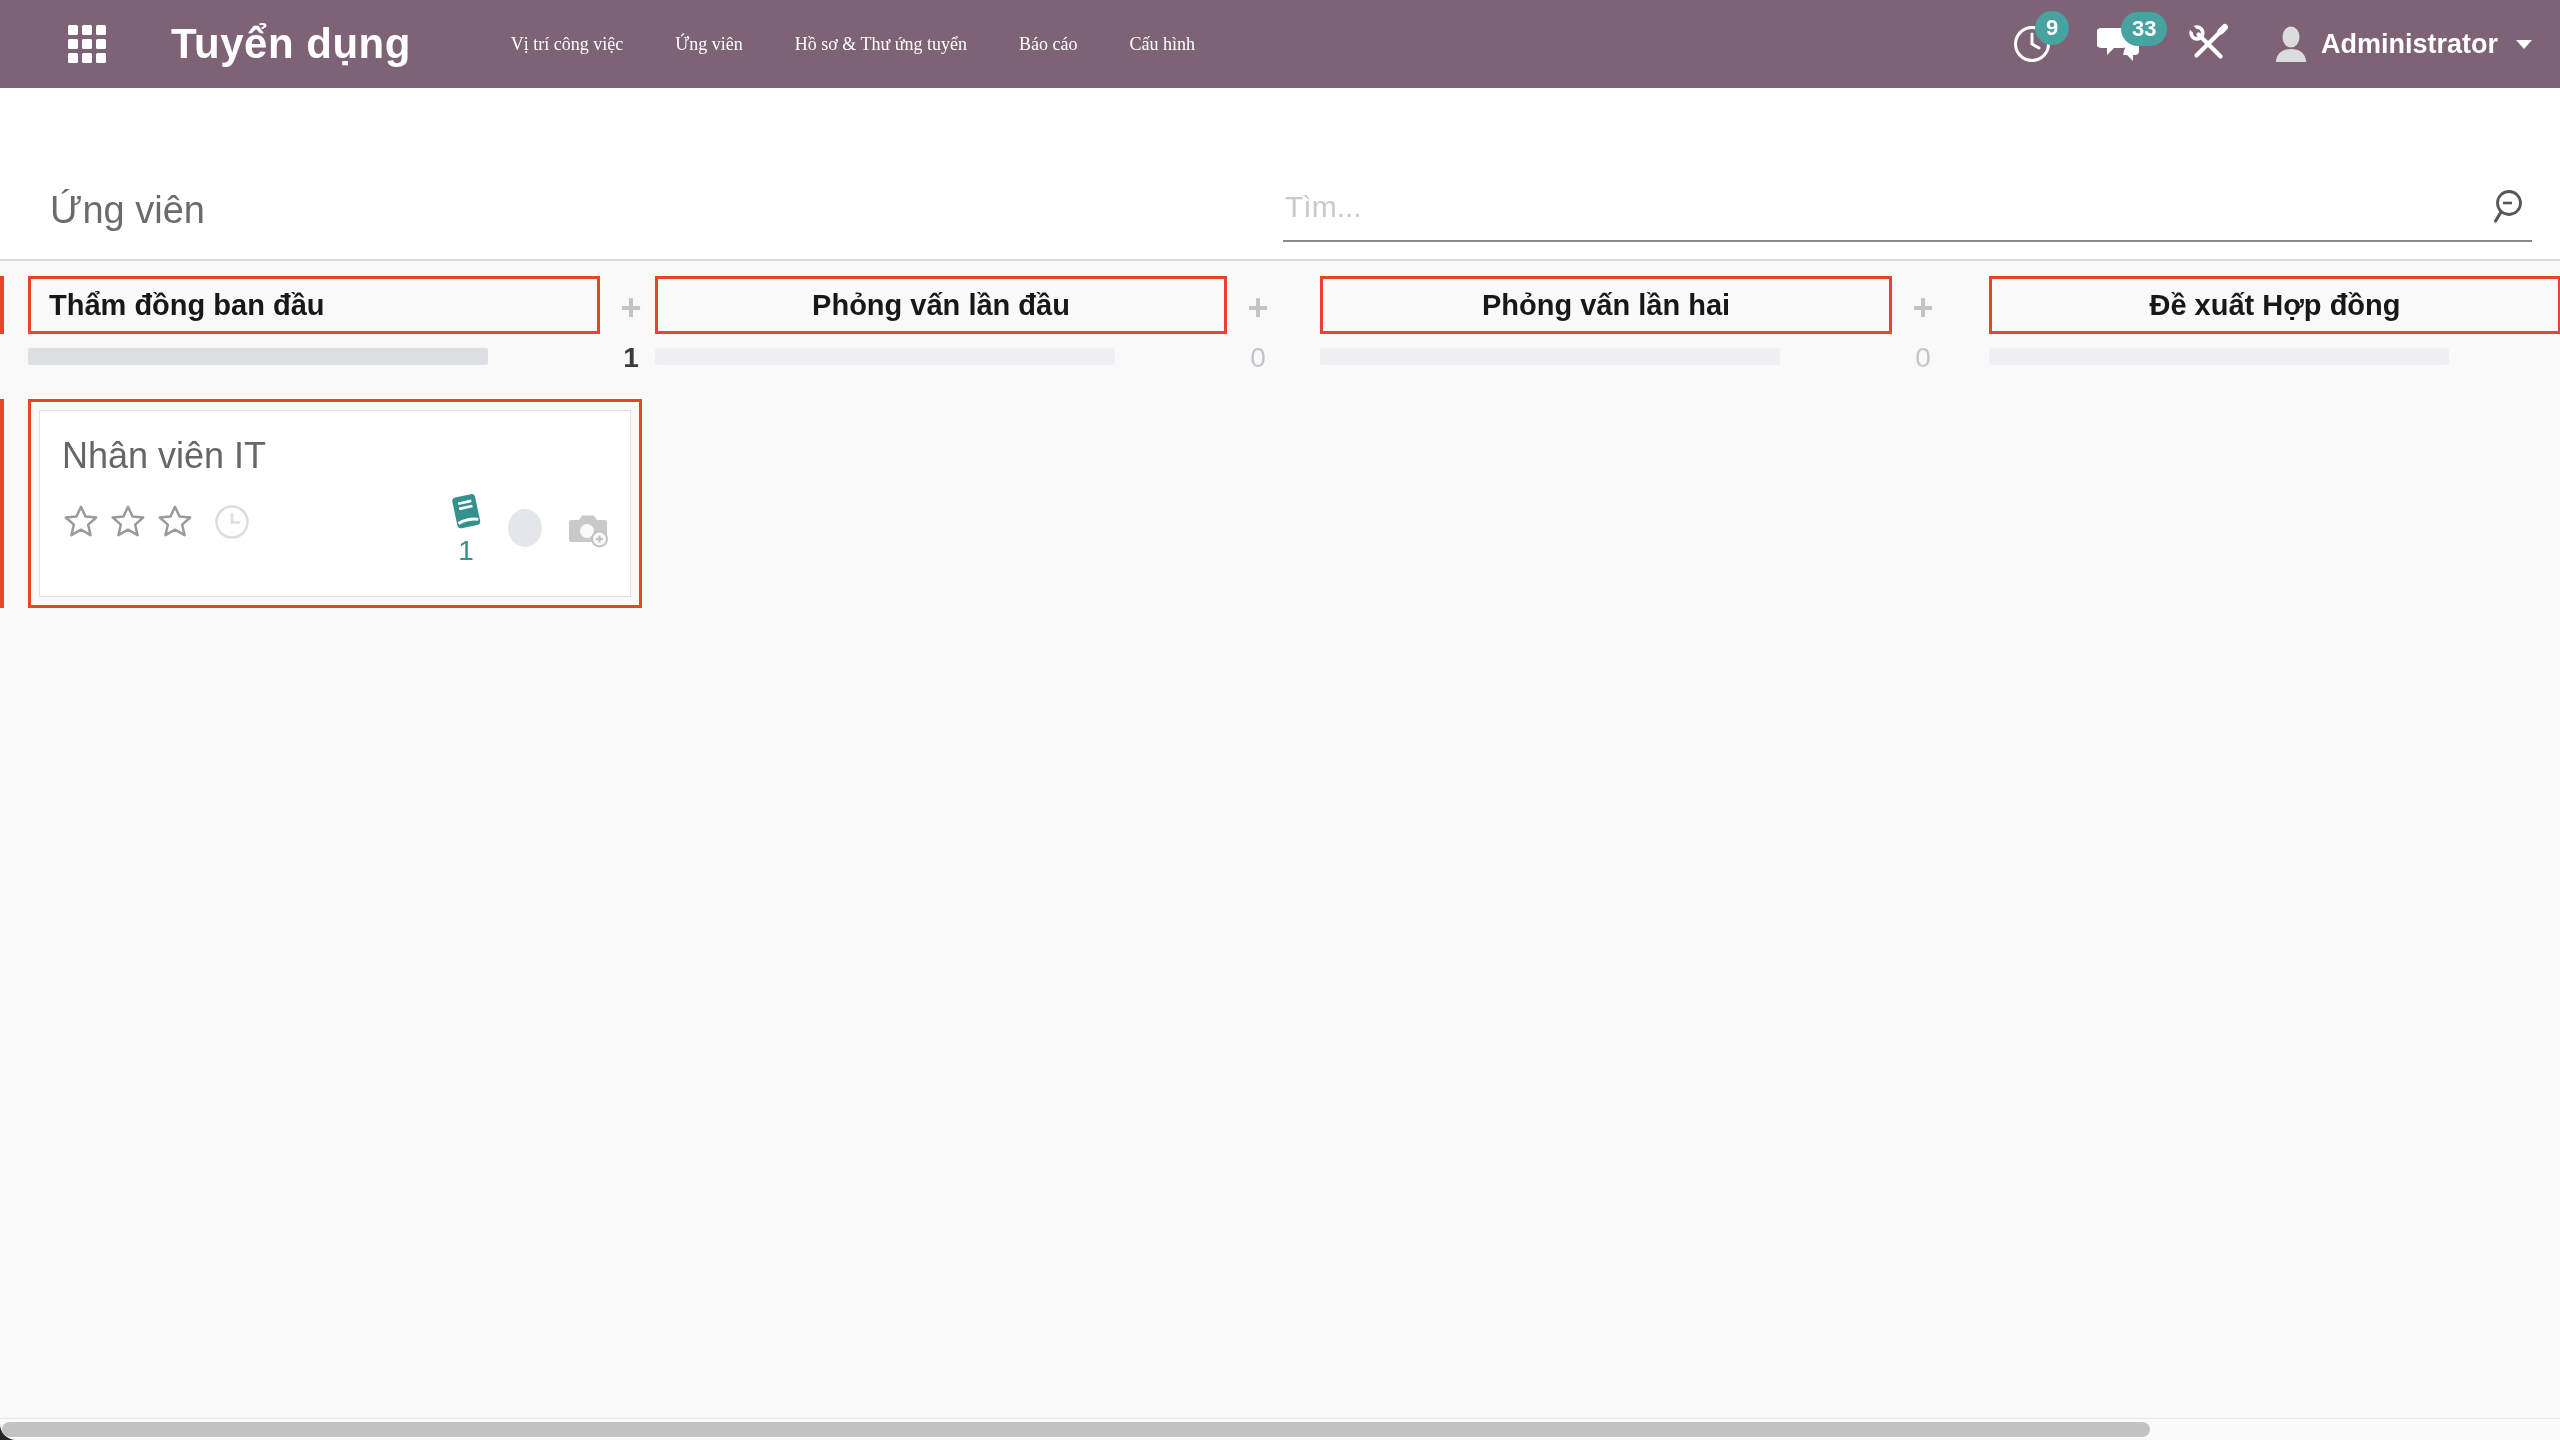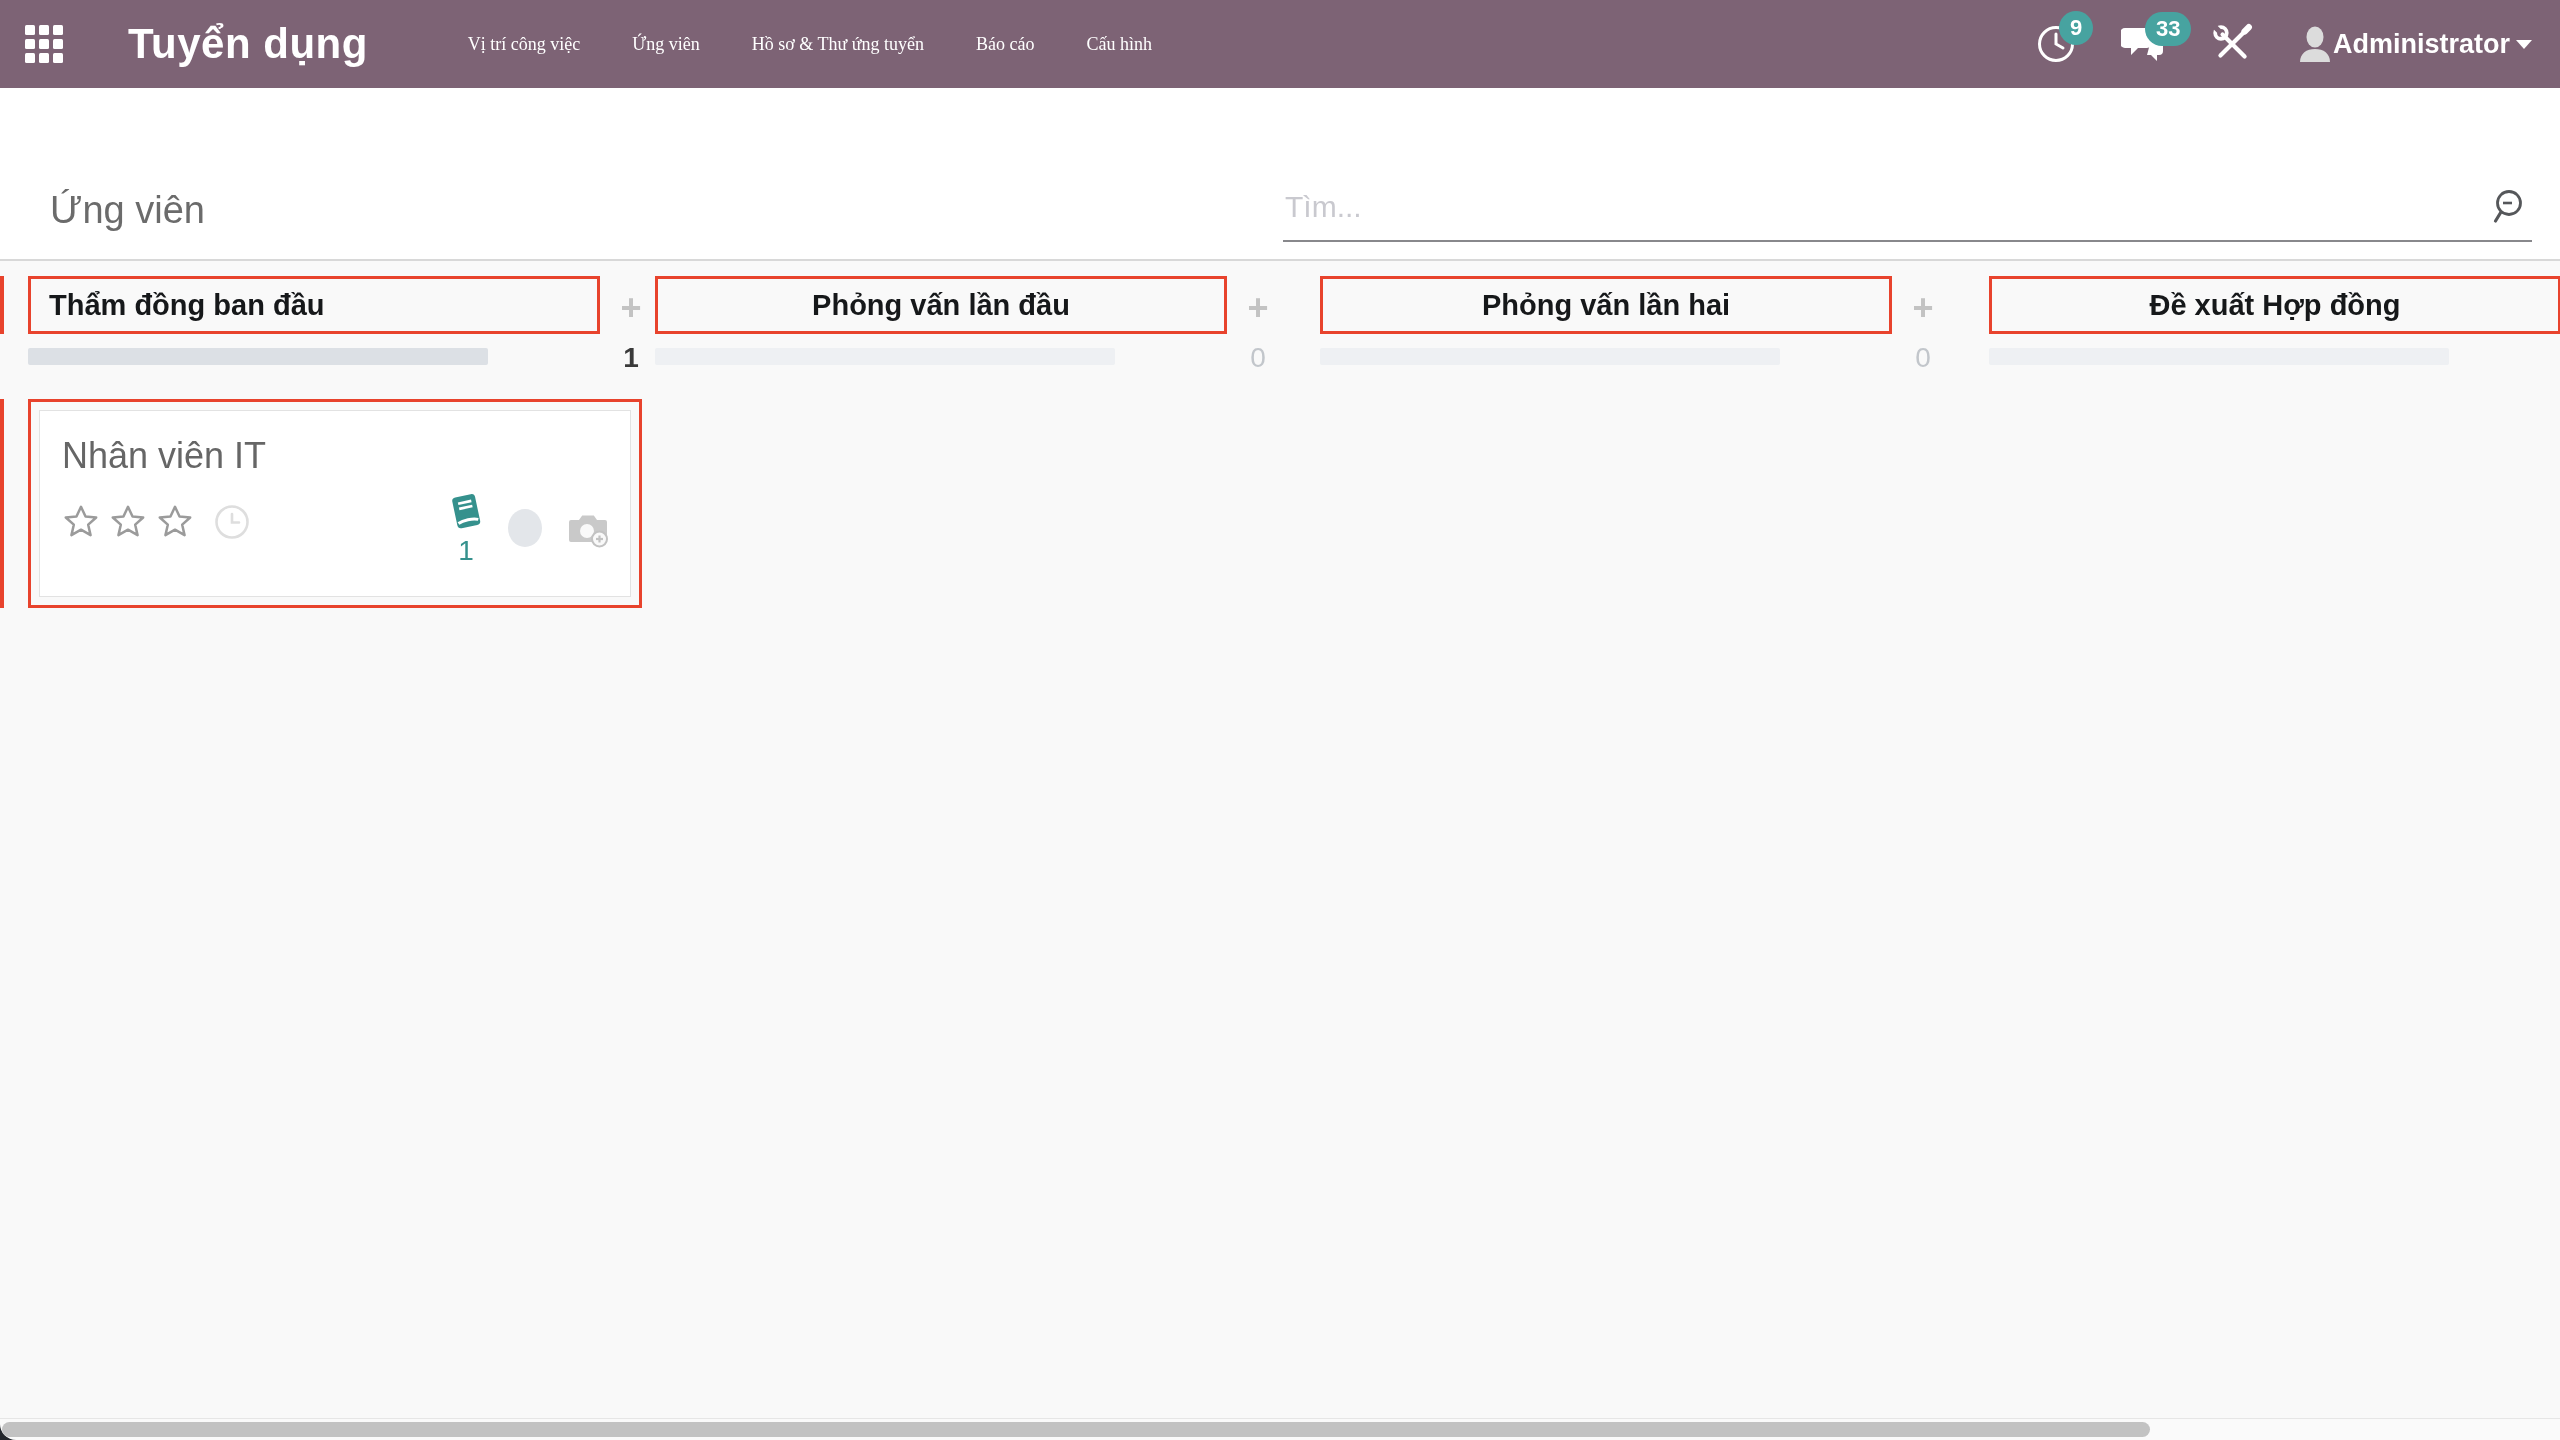--- a/index.html
+++ b/index.html
@@ -2,32 +2,32 @@
 <html><head>
 <meta charset="utf-8">
 <style>
   * { margin:0; padding:0; box-sizing:border-box; }
   html,body { width:2560px; height:1440px; overflow:hidden; background:#f9f9f9;
     font-family:"Liberation Sans","DejaVu Sans",sans-serif; }
   .screen { position:relative; width:2560px; height:1440px; }
 
   
   .navbar { position:absolute; top:0; left:0; right:0; height:88px; background:#7d6375;
-    display:flex; align-items:center; color:#fff; }
+    display:flex; align-items:center; color:#fff;padding-left:43px; }
   .apps-btn { width:88px; height:88px; display:flex; align-items:center; justify-content:center; cursor:pointer; }
   .apps-grid { display:grid; grid-template-columns:repeat(3,10px); grid-template-rows:repeat(3,10px); gap:4px; }
   .apps-grid i { background:#fff; border-radius:1.5px; }
   .app-title { font-size:42px; font-weight:bold; margin-left:40px; letter-spacing:.5px; cursor:pointer; }
   .nav-menus { display:flex; align-items:center; gap:52px; margin-left:100px; }
   .nav-menus .menu-item { font-size:18px; cursor:pointer; white-space:nowrap;font-family:Liberation Serif, serif; }
   .nav-right { margin-left:auto; display:flex; align-items:center; gap:44px; padding-right:28px; }
   .systray-item { position:relative; display:flex; align-items:center; cursor:pointer; }
   .badge-pill { position:absolute; top:-12px; left:24px; background:#47a3a0; color:#fff;
     font-size:22px; font-weight:bold; line-height:1; padding:6px 11px; border-radius:18px; }
-  .user-block { display:flex; align-items:center; cursor:pointer; }
+  .user-block { display:flex; align-items:center; gap:12px; cursor:pointer; }
   .user-name { font-size:27px; font-weight:bold; }
   .caret-w { width:0; height:0; border-left:8px solid transparent; border-right:8px solid transparent;
     border-top:9px solid #fff; margin-left:6px; }
 
   
   .control-panel { position:absolute; top:88px; left:0; right:0; height:173px; background:#fff;
     border-bottom:2px solid #d8d8d8; }
   .cp-title { position:absolute; left:50px; top:104px; transform:translateY(-50%); top:122px;
     font-size:38px; color:#6b6b6b; }
   .cp-buttons { position:absolute; left:30px; top:186px; display:flex; align-items:center; gap:30px; }

